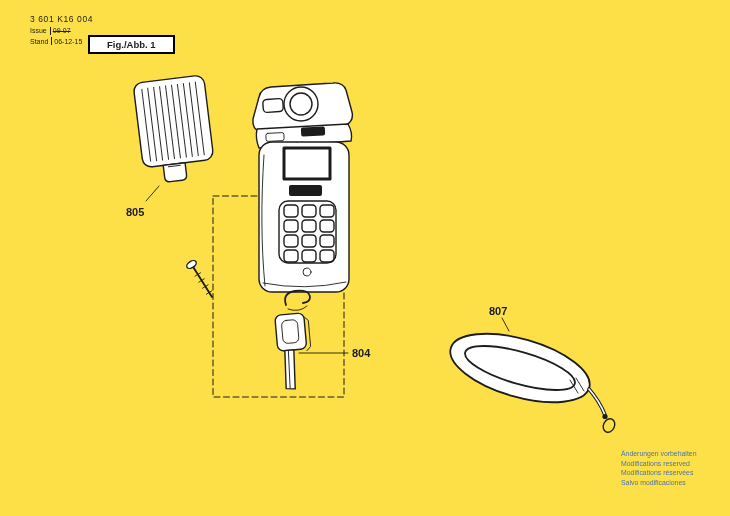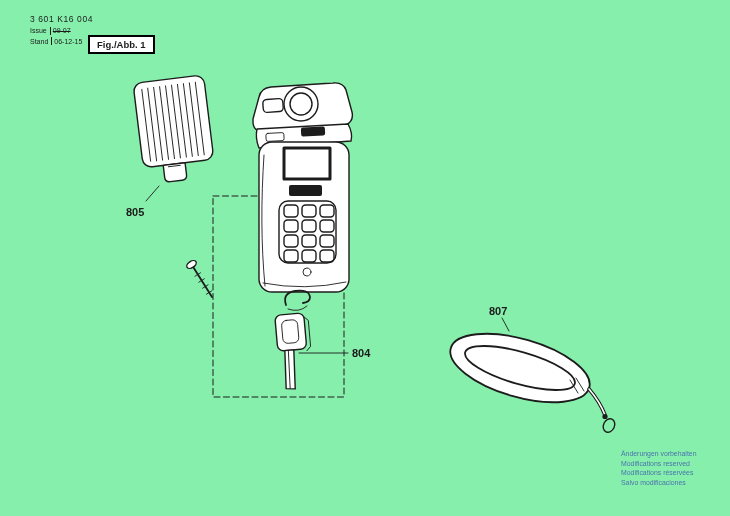--- a/index.html
+++ b/index.html
@@ -4,32 +4,32 @@
 <style>
   * { margin:0; padding:0; box-sizing:border-box; }
   html,body { width:730px; height:516px; }
   body {
     background:#ffffff;
     font-family:"Liberation Sans", sans-serif;
     color:var(--line, #1c1c1c);
     position:relative;
     overflow:hidden;
   }
-  .page { position:absolute; inset:0; background:#86efac; }
+  .page { position:absolute; inset:0; background:#fde047; }
 
   
   .header { position:absolute; left:30px; top:14px; width:160px; }
   .part-number { font-size:8.5px; letter-spacing:0.6px; white-space:nowrap; }
   .meta-row { font-size:7px; display:flex; align-items:center; margin-top:2.5px; white-space:nowrap; }
   .meta-row .sep { display:inline-block; width:1px; height:8px; background:var(--line,#1c1c1c); margin:0 2px 0 3px; }
   .strike { text-decoration:line-through; }
   .fig-box {
     position:absolute; left:58px; top:21px;
     border:2px solid #000; background:#fff;
-    font-weight:bold; font-size:9.5px; padding:2px 7px; white-space:nowrap;
+    font-weight:bold; font-size:9.5px; padding:2px 17px; white-space:nowrap;
   }
 
   
   .footer {
     position:absolute; left:621px; top:449px;
     font-size:6.9px; line-height:9.6px;
     color:var(--footer-text, #4a74ad);
     white-space:nowrap;
   }
 

